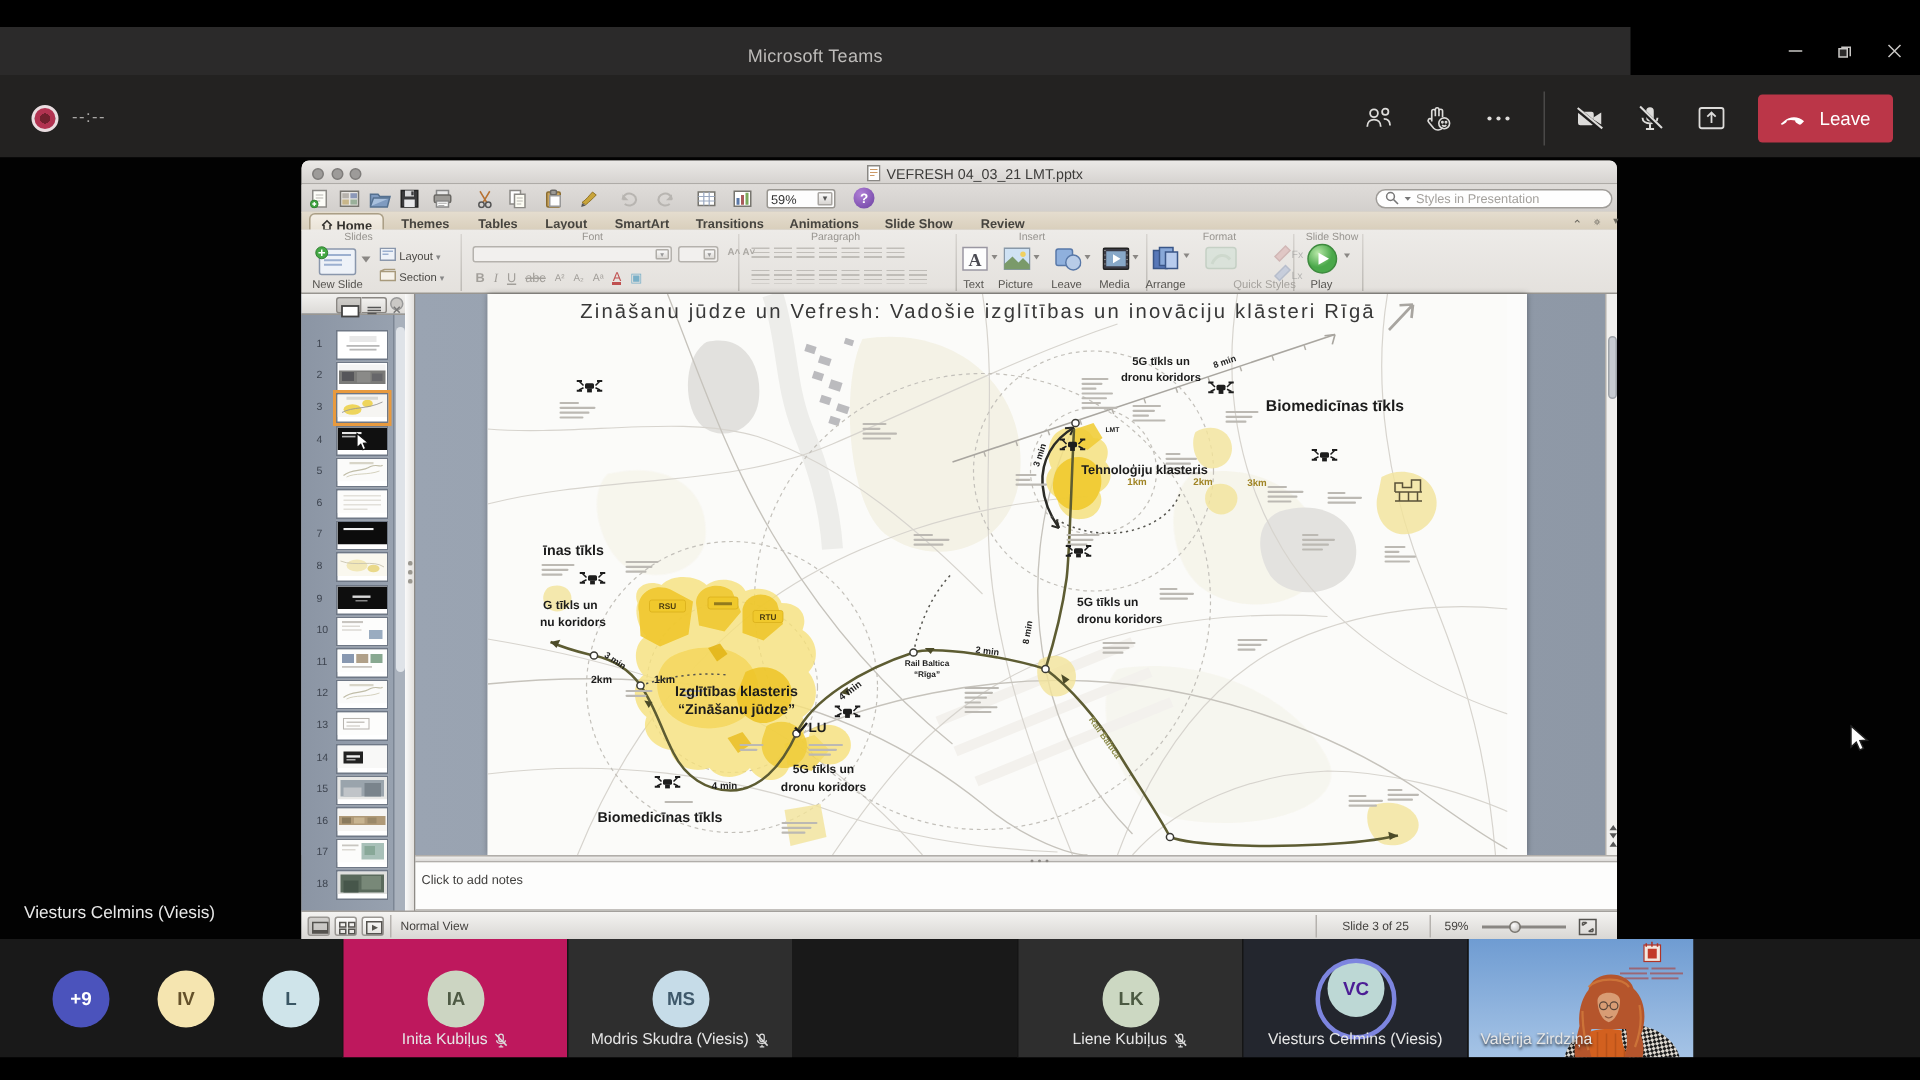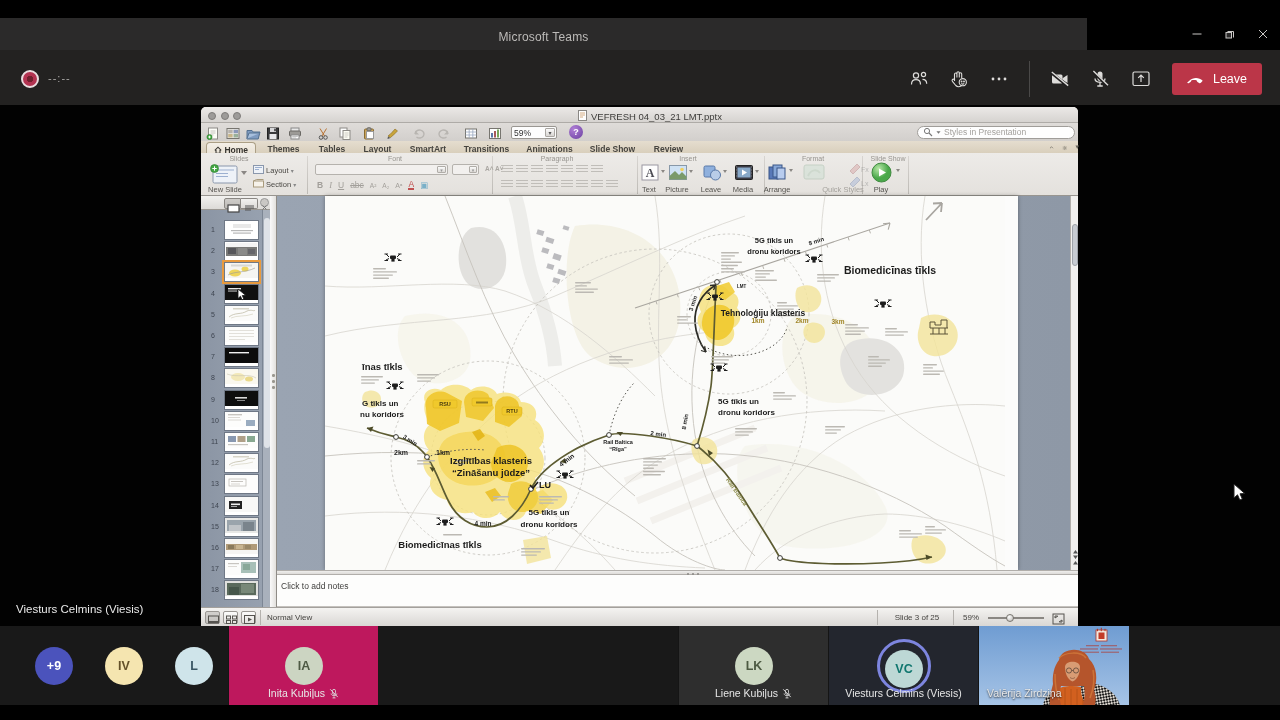--- a/index.html
+++ b/index.html
@@ -856,20 +856,21 @@
                 <text x="362" y="226" font-size="6" text-anchor="middle" fill="#1c1c1c" font-weight="bold" font-family="&quot;Liberation Sans&quot;, sans-serif" transform="rotate(-80 362 226)">8 min</text>
                 <text x="370" y="108" font-size="6" text-anchor="middle" fill="#1c1c1c" font-weight="bold" font-family="&quot;Liberation Sans&quot;, sans-serif" transform="rotate(-72 370 108)">3 min</text>
                 <text x="492" y="47" font-size="6" text-anchor="middle" fill="#1c1c1c" font-weight="bold" font-family="&quot;Liberation Sans&quot;, sans-serif" transform="rotate(-19 492 47)">8 min</text>
                 <text x="433" y="127" font-size="6.5" text-anchor="middle" fill="#a08526" font-weight="bold" font-family="&quot;Liberation Sans&quot;, sans-serif">1km</text>
                 <text x="477" y="127" font-size="6.5" text-anchor="middle" fill="#a08526" font-weight="bold" font-family="&quot;Liberation Sans&quot;, sans-serif">2km</text>
                 <text x="513" y="128" font-size="6.5" text-anchor="middle" fill="#a08526" font-weight="bold" font-family="&quot;Liberation Sans&quot;, sans-serif">3km</text>
                 <text x="410" y="297" font-size="6" text-anchor="middle" fill="#8d8d4d" font-weight="bold" font-family="&quot;Liberation Sans&quot;, sans-serif" transform="rotate(55 410 297)">Rail Baltica</text>
                 <text x="412" y="92" font-size="4.5" text-anchor="start" fill="#1c1c1c" font-weight="bold" font-family="&quot;Liberation Sans&quot;, sans-serif">LMT</text>
               </g>
             </svg>
+          <div class="abs" id="slide-title">Zināšanu jūdze un Vefresh: Vadošie izglītības un inovāciju klāsteri Rīgā</div>
         </div>
         <div class="abs" id="vscroll">
             <span class="sth"></span>
           <svg style="position:absolute;left:0.5px;top:352px" width="7" height="20" viewBox="0 0 7 20">
               <path d="M3.5 2 l2.5 3.5 h-5z M3.5 11 l2.5 -3.5 h-5z M3.5 13 l2.5 3.5 h-5z" fill="#555"></path>
             </svg>
           </div>
       </div>
     </div>
     <div class="abs" id="notesbar">
@@ -933,37 +934,52 @@
         <span>Inita Kubiļus</span>
         <svg width="10" height="11" viewBox="0 0 12 13">
           <g fill="none" stroke="#dcdcdc" stroke-width="1">
             <rect x="4.2" y="1.5" width="3.6" height="6" rx="1.8"></rect>
             <path d="M2.5 6.5 c0 3.4 7 3.4 7 0 M6 10 v1.8 M4.2 11.8 h3.6"></path>
             <path d="M1.5 1.5 L10.5 10.8" stroke-width="1.2"></path>
           </g>
         </svg>
       </div>
     </div>
+    <div class="pt-tile" style="left: 378px; width: 150px; background: rgb(46, 46, 46); border-left: 1px solid rgb(21, 21, 21);">
+      <div class="avatar" style="left: 56px; top: 21px; width: 38px; height: 38px; background: rgb(198, 220, 232); color: rgb(63, 89, 107);">
+        <span>MS</span>
+      </div>
+      <div class="pt-name">
+        <span>Modris Skudra (Viesis)</span>
+        <svg width="10" height="11" viewBox="0 0 12 13">
+          <g fill="none" stroke="#dcdcdc" stroke-width="1">
+            <rect x="4.2" y="1.5" width="3.6" height="6" rx="1.8"></rect>
+            <path d="M2.5 6.5 c0 3.4 7 3.4 7 0 M6 10 v1.8 M4.2 11.8 h3.6"></path>
+            <path d="M1.5 1.5 L10.5 10.8" stroke-width="1.2"></path>
+          </g>
+        </svg>
+      </div>
+    </div>
     <div class="pt-tile" style="left: 678px; width: 150px; background: rgb(46, 46, 46); border-left: 1px solid rgb(21, 21, 21);">
       <div class="avatar" style="left: 56px; top: 21px; width: 38px; height: 38px; background: rgb(204, 216, 194); color: rgb(76, 90, 66);">
         <span>LK</span>
       </div>
       <div class="pt-name">
         <span>Liene Kubiļus</span>
         <svg width="10" height="11" viewBox="0 0 12 13">
           <g fill="none" stroke="#dcdcdc" stroke-width="1">
             <rect x="4.2" y="1.5" width="3.6" height="6" rx="1.8"></rect>
             <path d="M2.5 6.5 c0 3.4 7 3.4 7 0 M6 10 v1.8 M4.2 11.8 h3.6"></path>
             <path d="M1.5 1.5 L10.5 10.8" stroke-width="1.2"></path>
           </g>
         </svg>
       </div>
     </div>
     <div class="pt-tile" style="left: 828px; width: 150px; background: rgb(35, 38, 46); border-left: 1px solid rgb(21, 21, 21);">
-      <div class="avatar" style="left: 56px; top: 24px; width: 38px; height: 38px; background: rgb(189, 216, 213); color: #0f766e;">
+      <div class="avatar" style="left: 56px; top: 14px; width: 38px; height: 38px; background: rgb(189, 216, 213); color: #4c1d95;">
         <span>VC</span>
       </div>
       <div style="position: absolute; left: 48px; top: 13px; width: 54px; height: 54px; border-radius: 50%; border: 3px solid rgb(125, 133, 223);"></div>
       <div class="pt-name">
         <span>Viesturs Celmins (Viesis)</span>
       </div>
     </div>
     <div class="pt-tile" style="left: 978px; width: 150px; background: rgb(0, 0, 0); border-left: 1px solid rgb(21, 21, 21);"><svg width="150" height="79" viewBox="0 0 150 79">
         <defs>
           <linearGradient id="sky" x1="0" y1="0" x2="0" y2="1">

